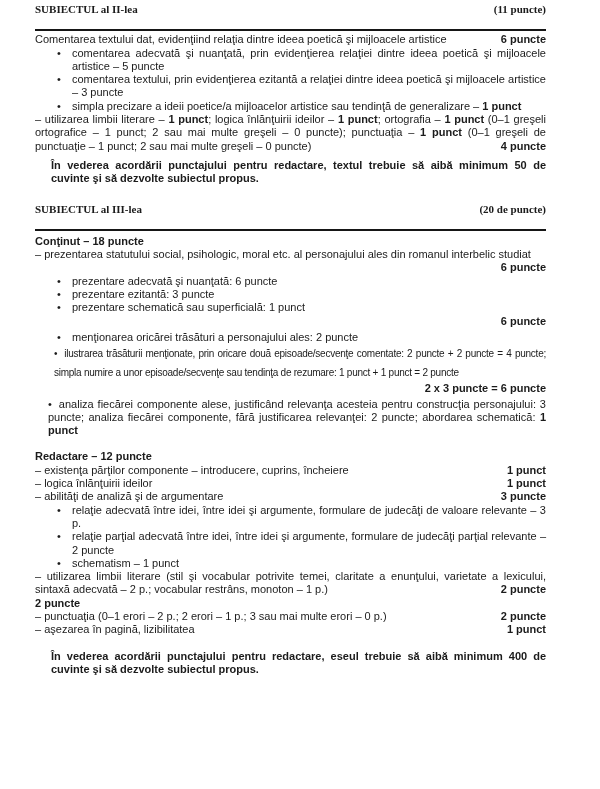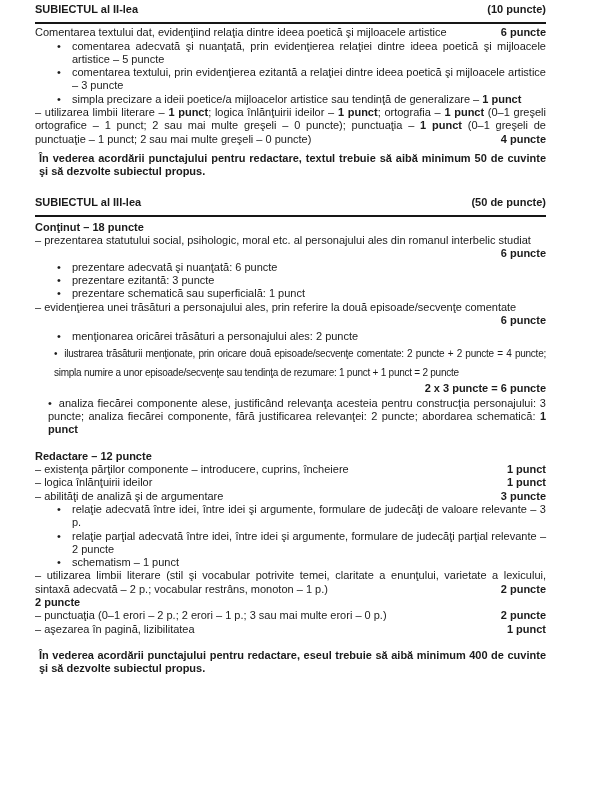--- a/index.html
+++ b/index.html
@@ -4,53 +4,53 @@
 <style>
   html,body{margin:0;padding:0;}
   body{
     width:600px;height:789px;background:#ffffff;overflow:hidden;
     font-family:"Liberation Sans","DejaVu Sans",sans-serif;
     font-size:11px;line-height:13.3px;color:#1b1b1b;
   }
   .page{padding:3px 54px 0 35px;}
   .sec-header{
     display:flex;justify-content:space-between;font-weight:bold;
-    border-bottom:2px solid #161616;padding-bottom:6px;margin-bottom:2px;
+    border-bottom:2px solid #161616;padding-bottom:13px;margin-bottom:2px;font-family:Liberation Serif, serif;
   }
   .sec-header.s3{margin-top:17px;}
   .row-flex{display:flex;justify-content:space-between;gap:24px;}
   .row-flex .lt{flex:1;text-align:justify;}
   .pts{font-weight:bold;white-space:nowrap;}
   .jpara{text-align:justify;margin:0;}
   .jpara::after{content:"";display:block;clear:both;}
   .fr{float:right;font-weight:bold;}
   .pts-line{text-align:right;font-weight:bold;margin:0;}
   .bullet{display:flex;padding-left:20px;}
   .bullet .bm{flex:0 0 17px;padding-left:2px;box-sizing:border-box;}
   .bullet .bt{flex:1;text-align:justify;}
   .bullet-loose{padding-left:19px;text-align:justify;}
   .bullet-loose.an{padding-left:13px;}
   .bullet-loose .bm-inline{padding-right:7px;}
   .condensed{font-size:10px;letter-spacing:-0.25px;line-height:19px;}
   .title-line{font-weight:bold;margin:4px 0 0 0;}
   .title-line.rt{margin-top:13px;}
-  .note{font-weight:bold;text-align:justify;margin:6px 0 0 4px;}
+  .note{font-weight:bold;text-align:justify;margin:6px 0 0 16px;}
   .note.last{margin-top:13px;}
   .mt3{margin-top:3px;}
   .mt2{margin-top:2px;}
   b{font-weight:bold;}
 </style>
 </head>
 <body>
 
 <div class="page">
 
   <div class="sec-header">
     <span>SUBIECTUL al II-lea</span>
-    <span>(10 puncte)</span>
+    <span>(11 puncte)</span>
   </div>
 
   <div class="row-flex">
     <span class="lt">Comentarea textului dat, evidenţiind relaţia dintre ideea poetică şi mijloacele artistice</span>
     <span class="pts">6 puncte</span>
   </div>
 
   <div class="bullet">
     <span class="bm">•</span>
     <span class="bt">comentarea adecvată şi nuanţată, prin evidenţierea relaţiei dintre ideea poetică şi mijloacele artistice – 5 puncte</span>
@@ -66,21 +66,21 @@
 
   <p class="jpara">
     <span>– utilizarea limbii literare – <b>1 punct</b>; logica înlănţuirii ideilor – <b>1 punct</b>; ortografia – <b>1 punct</b> (0–1 greşeli ortografice – 1 punct; 2 sau mai multe greşeli – 0 puncte); punctuaţia – <b>1 punct</b> (0–1 greşeli de punctuaţie – 1 punct; 2 sau mai multe greşeli – 0 puncte)</span>
     <b class="fr">4 puncte</b>
   </p>
 
   <p class="note">În vederea acordării punctajului pentru redactare, textul trebuie să aibă minimum 50 de cuvinte şi să dezvolte subiectul propus.</p>
 
   <div class="sec-header s3">
     <span>SUBIECTUL al III-lea</span>
-    <span>(50 de puncte)</span>
+    <span>(20 de puncte)</span>
   </div>
 
   <p class="title-line">Conţinut – 18 puncte</p>
 
   <p class="jpara">
     <span>– prezentarea statutului social, psihologic, moral etc. al personajului ales din romanul interbelic studiat</span>
     <b class="fr">6 puncte</b>
   </p>
 
   <div class="bullet">
@@ -89,23 +89,20 @@
   </div>
   <div class="bullet">
     <span class="bm">•</span>
     <span class="bt">prezentare ezitantă: 3 puncte</span>
   </div>
   <div class="bullet">
     <span class="bm">•</span>
     <span class="bt">prezentare schematică sau superficială: 1 punct</span>
   </div>
 
-  <p class="jpara">
-    <span>– evidenţierea unei trăsături a personajului ales, prin referire la două episoade/secvenţe comentate</span>
-  </p>
   <p class="pts-line">6 puncte</p>
 
   <div class="bullet mt3">
     <span class="bm">•</span>
     <span class="bt">menţionarea oricărei trăsături a personajului ales: 2 puncte</span>
   </div>
   <div class="bullet-loose condensed">
     <span class="bm-inline">•</span><span>ilustrarea trăsăturii menţionate, prin oricare două episoade/secvenţe comentate: 2 puncte + 2 puncte = 4 puncte; simpla numire a unor episoade/secvenţe sau tendinţa de rezumare: 1 punct + 1 punct = 2 puncte</span>
   </div>
 

